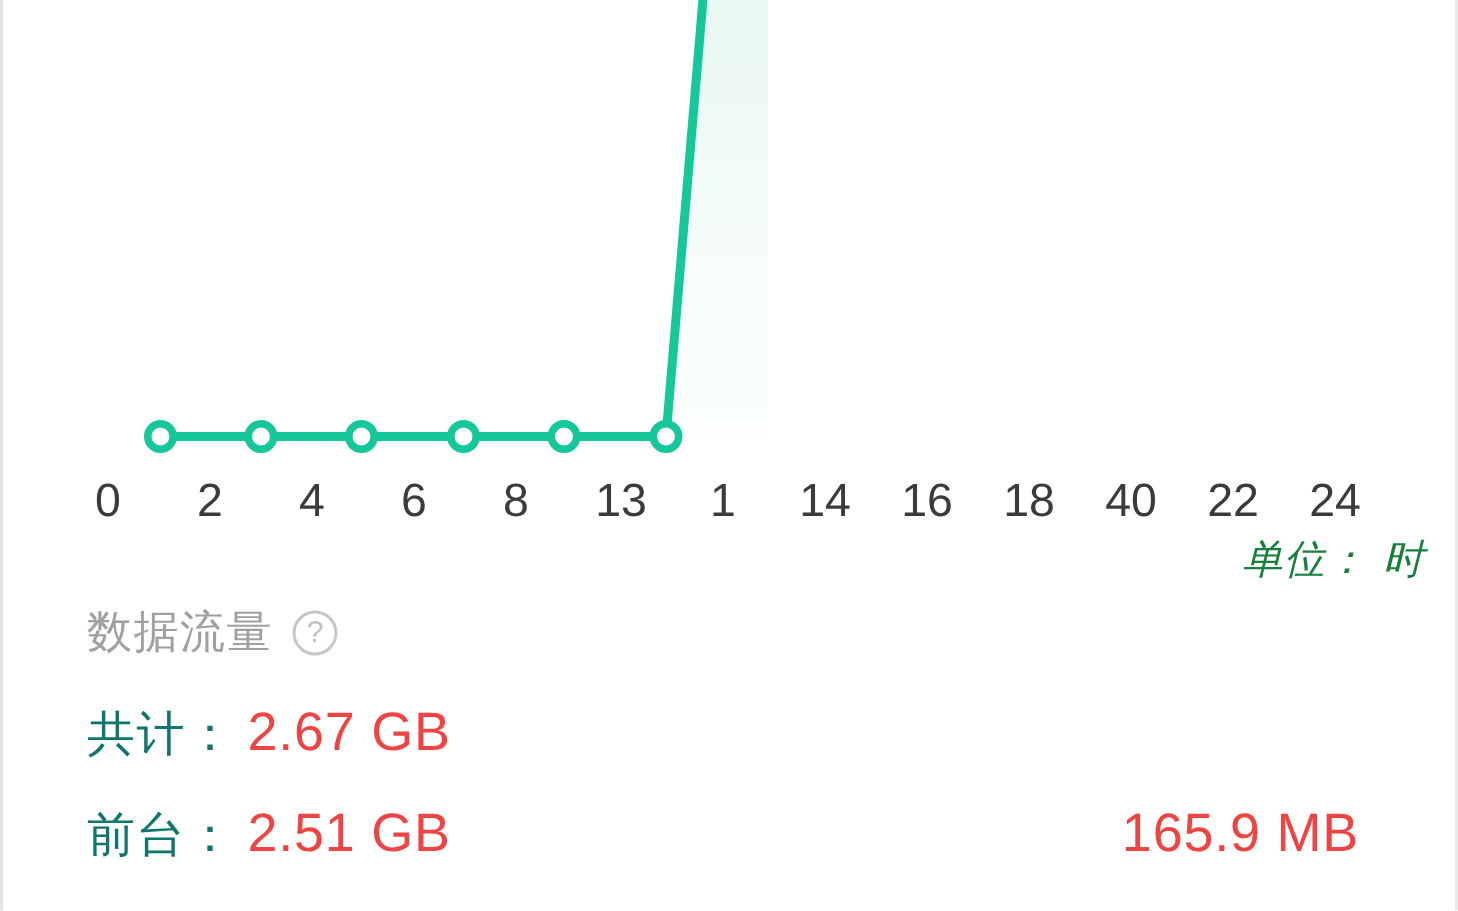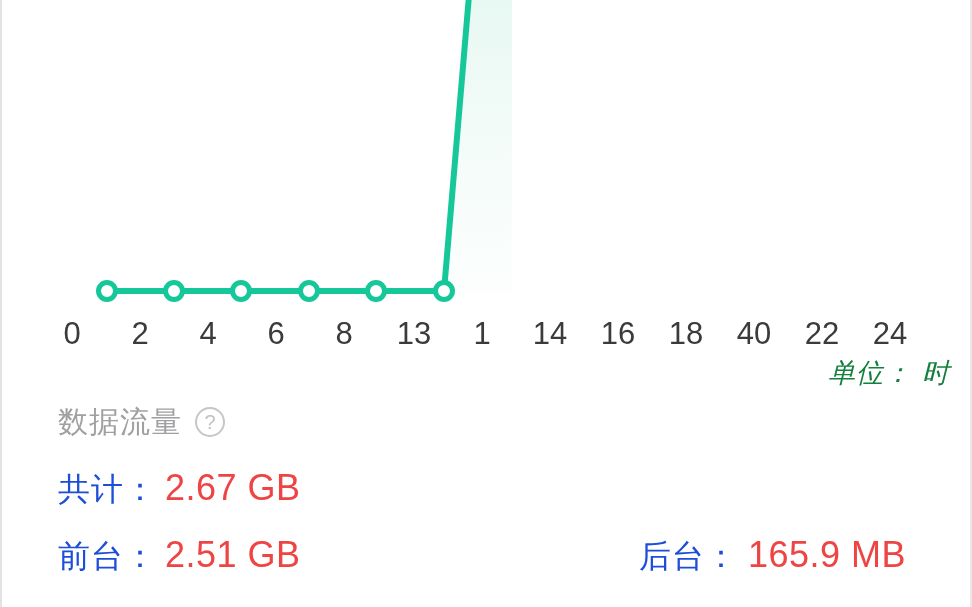--- a/index.html
+++ b/index.html
@@ -115,21 +115,21 @@
   }
   .stat-row.split { justify-content: space-between; }
   .stat-item {
     display: flex;
     align-items: baseline;
     white-space: nowrap;
   }
   .stat-label {
     font-size: 32px;
     line-height: 44px;
-    color: #1d4ed8;
+    color: #0f766e;
     letter-spacing: 1px;
   }
   .stat-value {
     font-size: 36px;
     line-height: 44px;
     color: #ef4444;
     margin-left: 8px;
     letter-spacing: 0.5px;
   }
   .stat-item.right .stat-value { margin-left: 10px; }
@@ -197,20 +197,19 @@
         <span class="stat-value">2.67 GB</span>
       </div>
     </div>
 
     <div class="stat-row split">
       <div class="stat-item">
         <span class="stat-label">前台：</span>
         <span class="stat-value">2.51 GB</span>
       </div>
       <div class="stat-item right" id="stat-background">
-        <span class="stat-label">后台：</span>
         <span class="stat-value">165.9 MB</span>
       </div>
     </div>
 
   </div>
 
 </div>
 
 </body></html>

